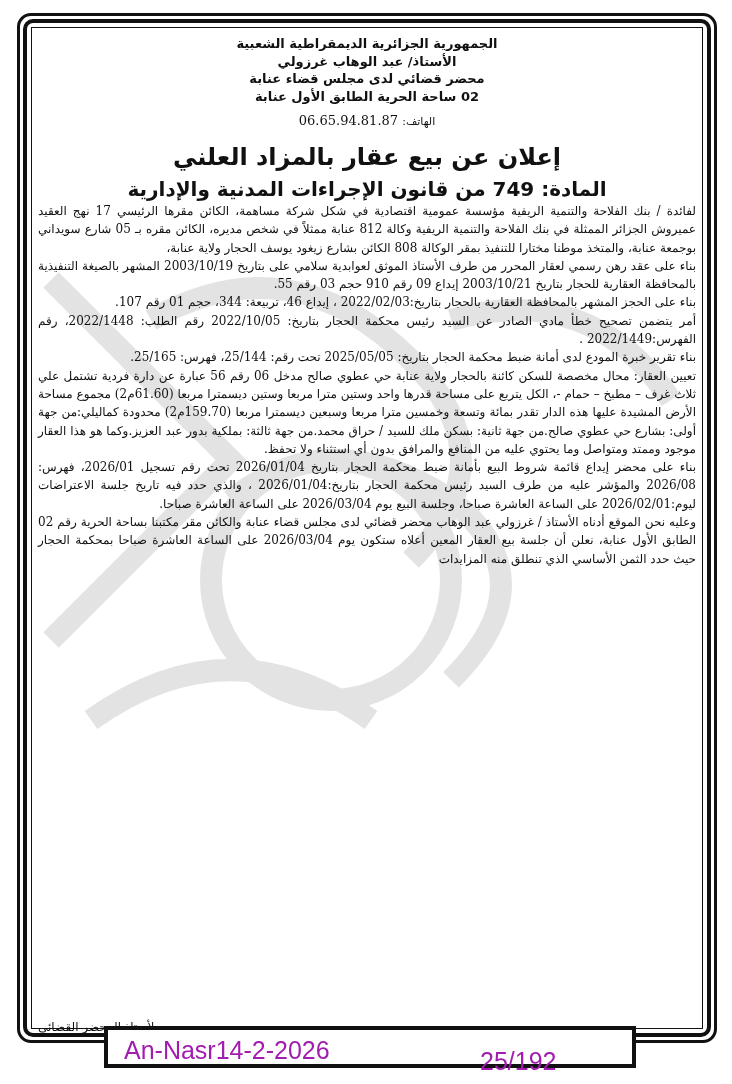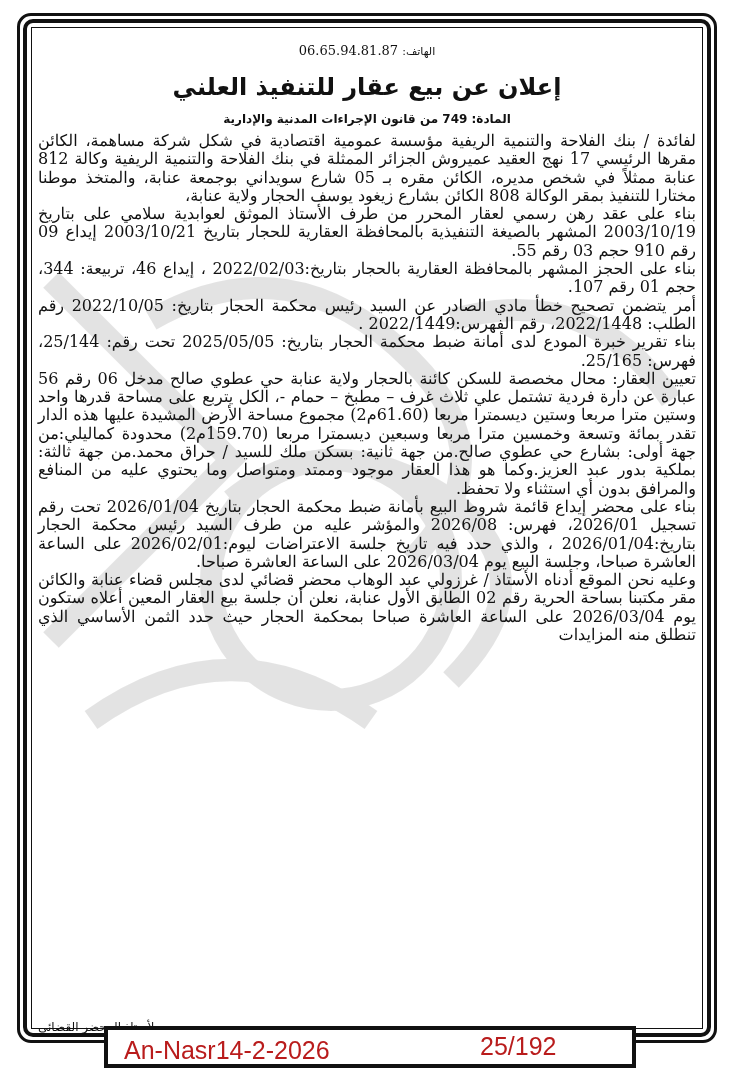--- a/index.html
+++ b/index.html
@@ -21,60 +21,66 @@
   .watermark { position: absolute; left: 31px; top: 200px; width: 672px; height: 700px; pointer-events: none; opacity: 0.13; }
 
   .content { position: absolute; left: 38px; top: 35px; width: 658px; direction: rtl; text-align: right; }
 
   .header { text-align: center; font-family: "DejaVu Sans", sans-serif; font-weight: bold; font-size: 13px; line-height: 17.5px; }
   .header div { white-space: nowrap; }
   .phone { text-align: center; font-size: 13px; margin-top: 8px; }
   .phone .lbl { font-family: "DejaVu Sans", sans-serif; font-weight: normal; font-size: 11px; }
 
   .title { text-align: center; font-family: "DejaVu Sans", sans-serif; font-weight: bold; font-size: 24px; margin-top: 14px; line-height: 30px; }
-  .subtitle { text-align: center; font-family: "DejaVu Sans", sans-serif; font-weight: bold; font-size: 12px; margin-top: 8px; line-height: 18px; }
+  .subtitle { text-align: center; font-family: "DejaVu Sans", sans-serif; font-weight: bold; font-size: 20px; margin-top: 8px; line-height: 18px; }
 
-  .body-text { font-size: 16px; line-height: 18.3px; margin-top: 4px; text-align: justify; text-align-last: right; }
+  .body-text { font-size: 12px; line-height: 18.3px; margin-top: 4px; text-align: justify; text-align-last: right; }
   .body-text p { margin: 0; }
 
   .signature { position: absolute; left: 38px; top: 1020px; width: 300px; direction: rtl; text-align: left; font-size: 12px; }
 
   .footer-box {
     position: absolute; left: 104px; top: 1026px; width: 532px; height: 42px;
     border: 4px solid #111; background: #fff; box-sizing: border-box;
-    font-family: "Liberation Sans", sans-serif; font-size: 25px; color: #b91c1c;
+    font-family: "Liberation Sans", sans-serif; font-size: 25px; color: #a21caf;
   }
   .footer-box .ref { position: absolute; left: 16px; top: 6px; }
-  .footer-box .num { position: absolute; left: 372px; top: 2px; }
+  .footer-box .num { position: absolute; left: 372px; top: 17px; }
 </style>
 </head>
 <body>
 
 <div class="frame-outer"></div>
 <div class="frame-mid"></div>
 <div class="frame-inner"></div>
 
 <svg class="watermark" viewBox="0 0 672 700" xmlns="http://www.w3.org/2000/svg">
   <g fill="none" stroke="#333" stroke-width="22">
     <path d="M20 80 L200 260 L20 440"></path>
     <path d="M120 120 Q260 40 380 160 Q480 260 380 360"></path>
     <path d="M200 300 Q300 220 420 300 Q520 380 420 480"></path>
     <path d="M60 520 Q200 420 340 520"></path>
     <circle cx="300" cy="380" r="120"></circle>
     <path d="M420 120 Q560 80 640 200"></path>
   </g>
 </svg>
 
 <div class="content">
+  <div class="header">
+    <div>الجمهورية الجزائرية الديمقراطية الشعبية</div>
+    <div>الأستاذ/ عبد الوهاب غرزولي</div>
+    <div>محضر قضائي لدى مجلس قضاء عنابة</div>
+    <div>02 ساحة الحرية الطابق الأول عنابة</div>
+  </div>
   <div class="phone">
     <span class="lbl">الهاتف:</span>
     <span>06.65.94.81.87</span>
   </div>
 
-  <div class="title">إعلان عن بيع عقار للتنفيذ العلني</div>
+  <div class="title">إعلان عن بيع عقار بالمزاد العلني</div>
   <div class="subtitle">المادة: 749 من قانون الإجراءات المدنية والإدارية</div>
 
   <div class="body-text">
     <p>لفائدة / بنك الفلاحة والتنمية الريفية مؤسسة عمومية اقتصادية في شكل شركة مساهمة، الكائن مقرها الرئيسي 17 نهج العقيد عميروش الجزائر الممثلة في بنك الفلاحة والتنمية الريفية وكالة 812 عنابة ممثلاً في شخص مديره، الكائن مقره بـ 05 شارع سويداني بوجمعة عنابة، والمتخذ موطنا مختارا للتنفيذ بمقر الوكالة 808 الكائن بشارع زيغود يوسف الحجار ولاية عنابة،</p>
     <p>بناء على عقد رهن رسمي لعقار المحرر من طرف الأستاذ الموثق لعوابدية سلامي على بتاريخ 2003/10/19 المشهر بالصيغة التنفيذية بالمحافظة العقارية للحجار بتاريخ 2003/10/21 إيداع 09 رقم 910 حجم 03 رقم 55.</p>
     <p>بناء على الحجز المشهر بالمحافظة العقارية بالحجار بتاريخ:2022/02/03 ، إيداع 46، تربيعة: 344، حجم 01 رقم 107.</p>
     <p>أمر يتضمن تصحيح خطأ مادي الصادر عن السيد رئيس محكمة الحجار بتاريخ: 2022/10/05 رقم الطلب: 2022/1448، رقم الفهرس:2022/1449 .</p>
     <p>بناء تقرير خبرة المودع لدى أمانة ضبط محكمة الحجار بتاريخ: 2025/05/05 تحت رقم: 25/144، فهرس: 25/165.</p>
     <p>تعيين العقار: محال مخصصة للسكن كائنة بالحجار ولاية عنابة حي عطوي صالح مدخل 06 رقم 56 عبارة عن دارة فردية تشتمل علي ثلاث غرف – مطبخ – حمام -، الكل يتربع على مساحة قدرها واحد وستين مترا مربعا وستين ديسمترا مربعا (61.60م2) مجموع مساحة الأرض المشيدة عليها هذه الدار تقدر بمائة وتسعة وخمسين مترا مربعا وسبعين ديسمترا مربعا (159.70م2) محدودة كماليلي:من جهة أولى: بشارع حي عطوي صالح.من جهة ثانية: بسكن ملك للسيد / حراق محمد.من جهة ثالثة: بملكية بدور عبد العزيز.وكما هو هذا العقار موجود وممتد ومتواصل وما يحتوي عليه من المنافع والمرافق بدون أي استثناء ولا تحفظ.</p>
     <p>بناء على محضر إيداع قائمة شروط البيع بأمانة ضبط محكمة الحجار بتاريخ 2026/01/04 تحت رقم تسجيل 2026/01، فهرس: 2026/08 والمؤشر عليه من طرف السيد رئيس محكمة الحجار بتاريخ:2026/01/04 ، والذي حدد فيه تاريخ جلسة الاعتراضات ليوم:2026/02/01 على الساعة العاشرة صباحا، وجلسة البيع يوم 2026/03/04 على الساعة العاشرة صباحا.</p>

